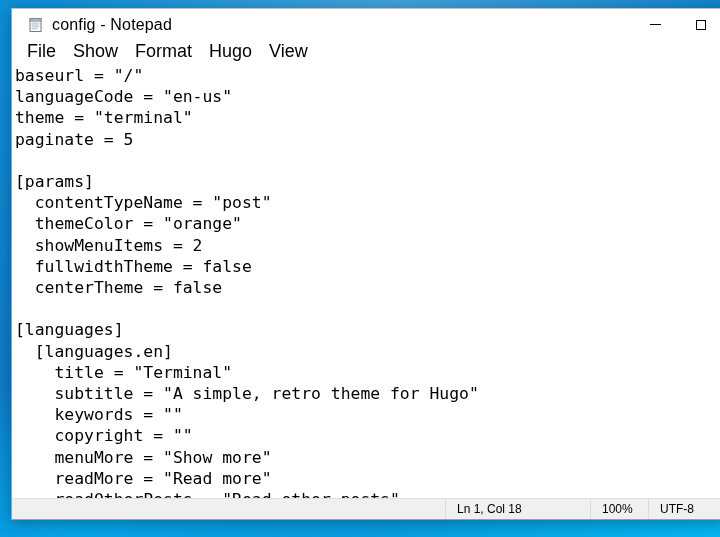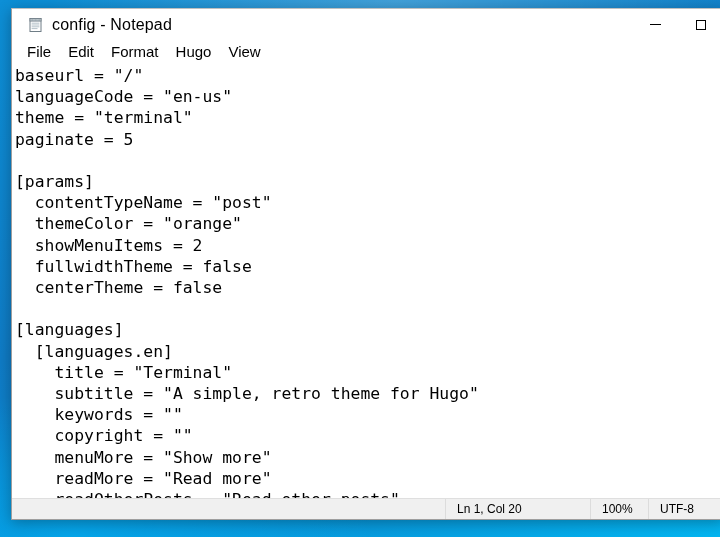--- a/index.html
+++ b/index.html
@@ -93,21 +93,21 @@
   .menubar {
     height: 22px;
     min-height: 22px;
     background: #ffffff;
     display: flex;
     align-items: center;
     padding-left: 15px;
     user-select: none;
   }
   .menu-item {
-    font-size: 15px;
+    font-size: 18px;
     color: #000;
     padding: 2px 9px 2px 0px;
     margin-right: 8px;
     line-height: 1;
     cursor: default;
   }
   
   .editor-wrap {
     flex: 1 1 auto;
     position: relative;
@@ -187,21 +187,21 @@
         <span class="glyph-min"></span>
       </div>
       <div class="win-btn">
         <span class="glyph-max"></span>
       </div>
     </div>
   </div>
 
   <div class="menubar">
     <div class="menu-item">File</div>
-    <div class="menu-item">Edit</div>
+    <div class="menu-item">Show</div>
     <div class="menu-item">Format</div>
     <div class="menu-item">Hugo</div>
     <div class="menu-item">View</div>
   </div>
 
   <div class="editor-wrap">
     <div class="editor">baseurl = "/"
 languageCode = "en-us"
 theme = "terminal"
 paginate = 5
@@ -218,18 +218,18 @@
     title = "Terminal"
     subtitle = "A simple, retro theme for Hugo"
     keywords = ""
     copyright = ""
     menuMore = "Show more"
     readMore = "Read more"
     readOtherPosts = "Read other posts"</div>
   </div>
 
   <div class="statusbar">
-    <div class="status-cell sc-ln">Ln 1, Col 20</div>
+    <div class="status-cell sc-ln">Ln 1, Col 18</div>
     <div class="status-cell sc-zoom">100%</div>
     <div class="status-cell sc-enc">UTF-8</div>
   </div>
 
 </div>
 
 </body></html>

